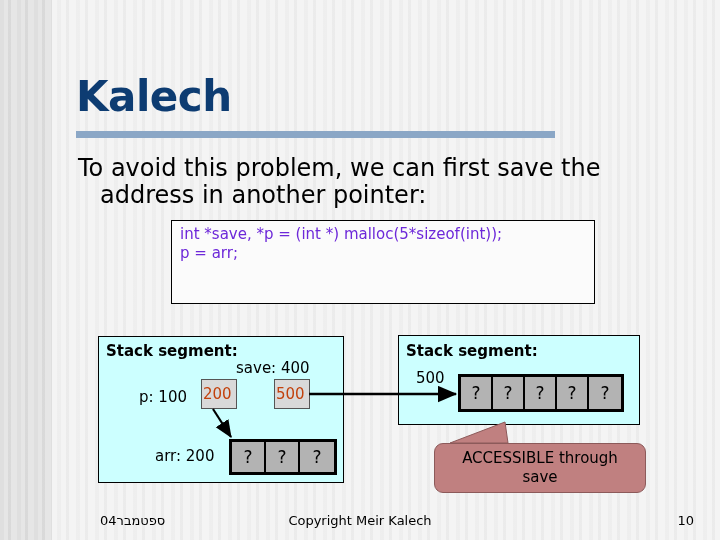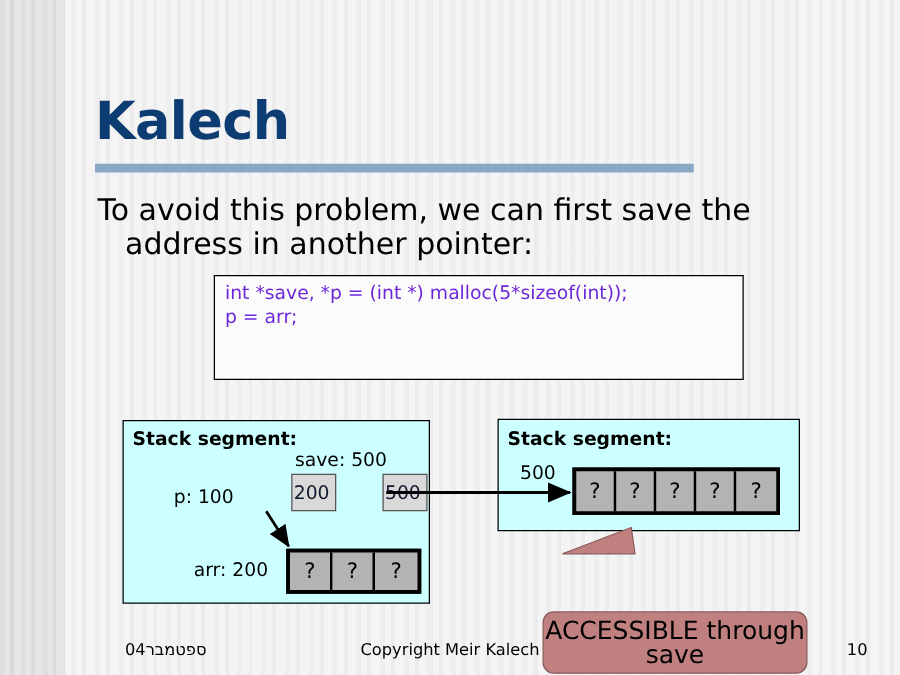--- a/index.html
+++ b/index.html
@@ -64,42 +64,41 @@
   .segtitle{
     position:absolute;font-size:15px;font-weight:bold;color:#000;
     white-space:nowrap;
   }
 
   .lbl{position:absolute;font-size:15px;color:#000;white-space:nowrap;}
 
   
   .pbox{
     position:absolute;background:#d9d9d9;border:1px solid #555;
-    box-sizing:border-box;font-size:15px;color:#0f172a;
+    box-sizing:border-box;font-size:15px;color:#c2410c;
     display:flex;align-items:center;justify-content:flex-start;
     padding-left:1px;
-    margin-left:32px;
   }
 
   
   .cells{position:absolute;display:flex;border:3px solid #000;box-sizing:border-box;background:#000;}
   .cells .cell{
     background:#b3b3b3;border-right:2px solid #000;
     display:flex;align-items:center;justify-content:center;
     font-size:17px;color:#000;box-sizing:border-box;
   }
   .cells .cell:last-child{border-right:none;}
 
   #arrow-svg{position:absolute;left:0;top:0;width:720px;height:540px;pointer-events:none;}
 
   #callout{
     position:absolute;left:434px;top:443px;width:210px;height:48px;
     background:#c08080;border:1px solid #8c5a5a;border-radius:9px;
     display:flex;align-items:center;justify-content:center;
-    text-align:center;font-size:20px;color:#000;line-height:19px;margin-top:46px;
+    text-align:center;font-size:15px;color:#000;line-height:19px;
   }
 
   .foot{position:absolute;bottom:12px;font-size:13px;color:#000;}
   #foot-left{left:100px;text-align:right;}
   #foot-center{left:0;width:720px;text-align:center;}
   #foot-right{right:26px;text-align:center;}
 </style>
 </head>
 <body>
 
@@ -115,21 +114,21 @@
   </div>
 
   <div id="codebox">
     <div>int *save, *p = (int *) malloc(5*sizeof(int));</div>
     <div>p = arr;</div>
   </div>
 
   <div class="seg" id="stackseg"></div>
   <div class="segtitle" style="left:106px;top:342px;">Stack segment:</div>
 
-  <div class="lbl" style="left:236px;top:359px;">save: 500</div>
+  <div class="lbl" style="left:236px;top:359px;">save: 400</div>
   <div class="lbl" style="left:139px;top:388px;">p: 100</div>
   <div class="lbl" style="left:155px;top:447px;text-align:right;">arr: 200</div>
 
   <div class="pbox" style="left:201px;top:379px;width:36px;height:30px;">200</div>
   <div class="pbox" style="left:274px;top:379px;width:36px;height:30px;">500</div>
 
   <div class="cells" style="left:229px;top:439px;height:36px;">
     <div class="cell" style="width:34px;">?</div>
     <div class="cell" style="width:34px;">?</div>
     <div class="cell" style="width:34px;">?</div>

